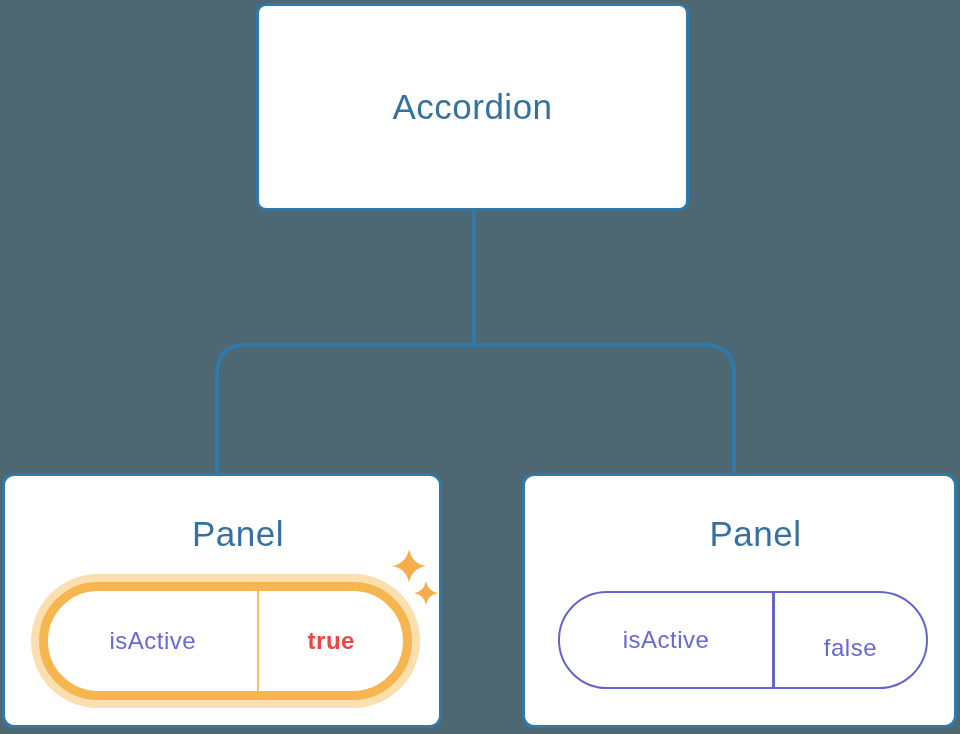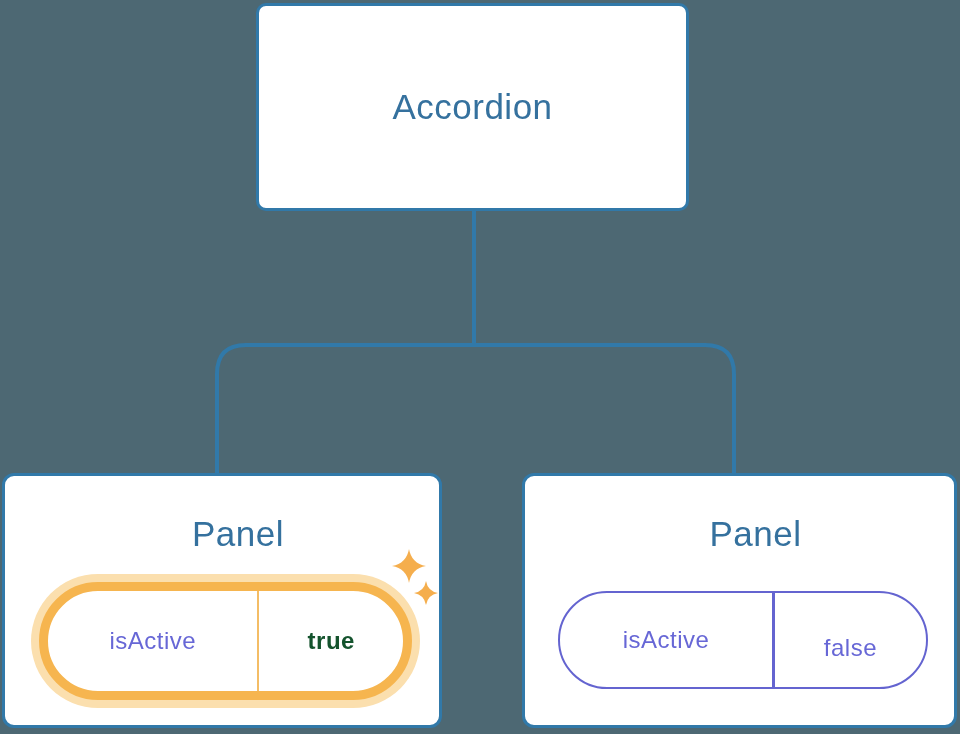--- a/index.html
+++ b/index.html
@@ -50,21 +50,21 @@
     box-sizing:border-box;
     background:#ffffff;
     border:2.5px solid #6464d0;border-radius:50px;
     display:flex;align-items:stretch;overflow:hidden;
   }
   .cell{
     display:flex;align-items:center;justify-content:center;
     font-size:24px;color:#6767d6;letter-spacing:0.5px;
   }
   .cell-key-active{flex:0 0 59%;}
-  .cell-val-active{flex:1;font-weight:700;color:#14532d;}
+  .cell-val-active{flex:1;font-weight:700;color:#ef4444;}
   .cell-key-inactive{flex:0 0 58%;}
   .cell-val-inactive{flex:1;margin-top:16px;}
   .divider-orange{flex:0 0 2px;background:#f4bd66;}
   .divider-purple{flex:0 0 2.5px;background:#6464d0;}
   .sparkles{position:absolute;left:383px;top:72px;}
 </style>
 </head>
 <body>
 
 <div class="canvas">

